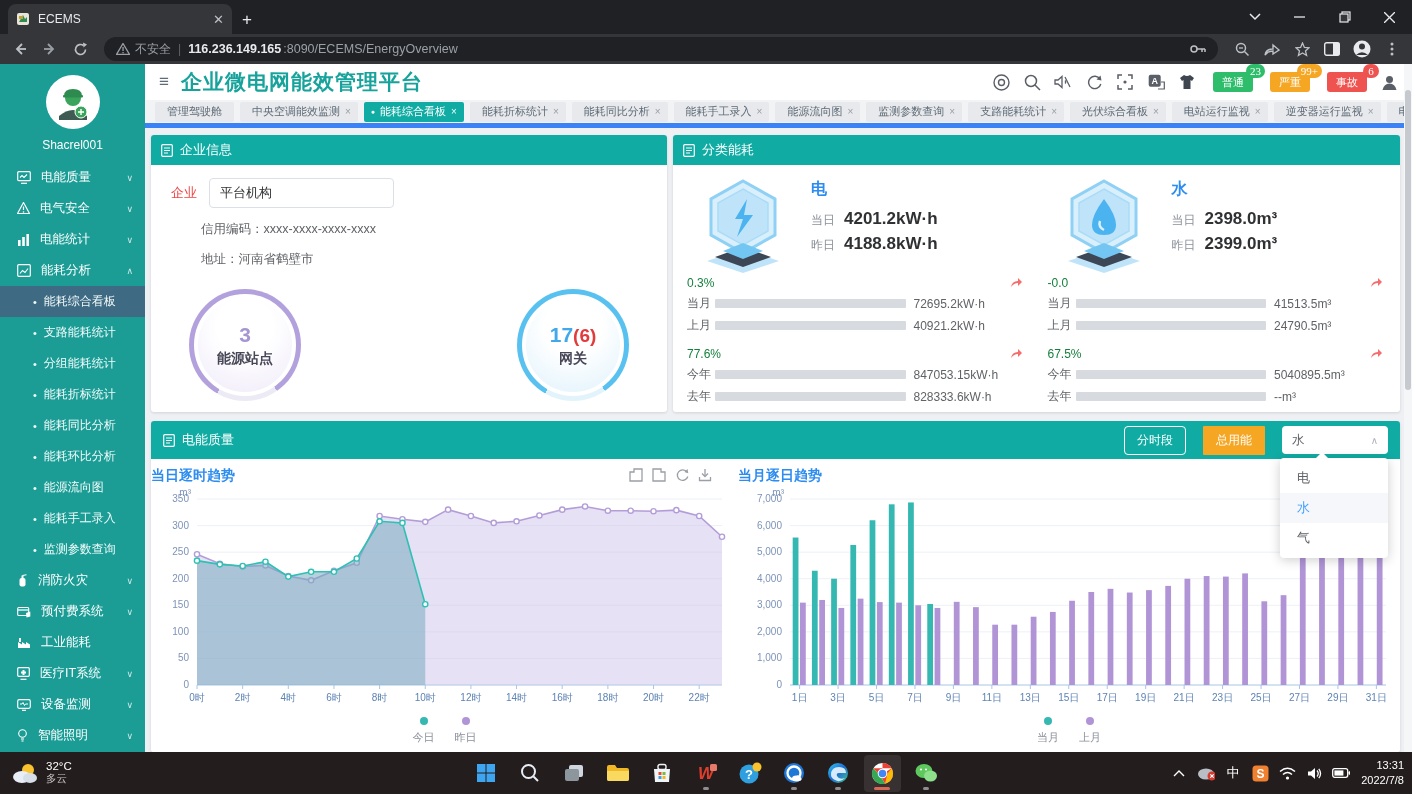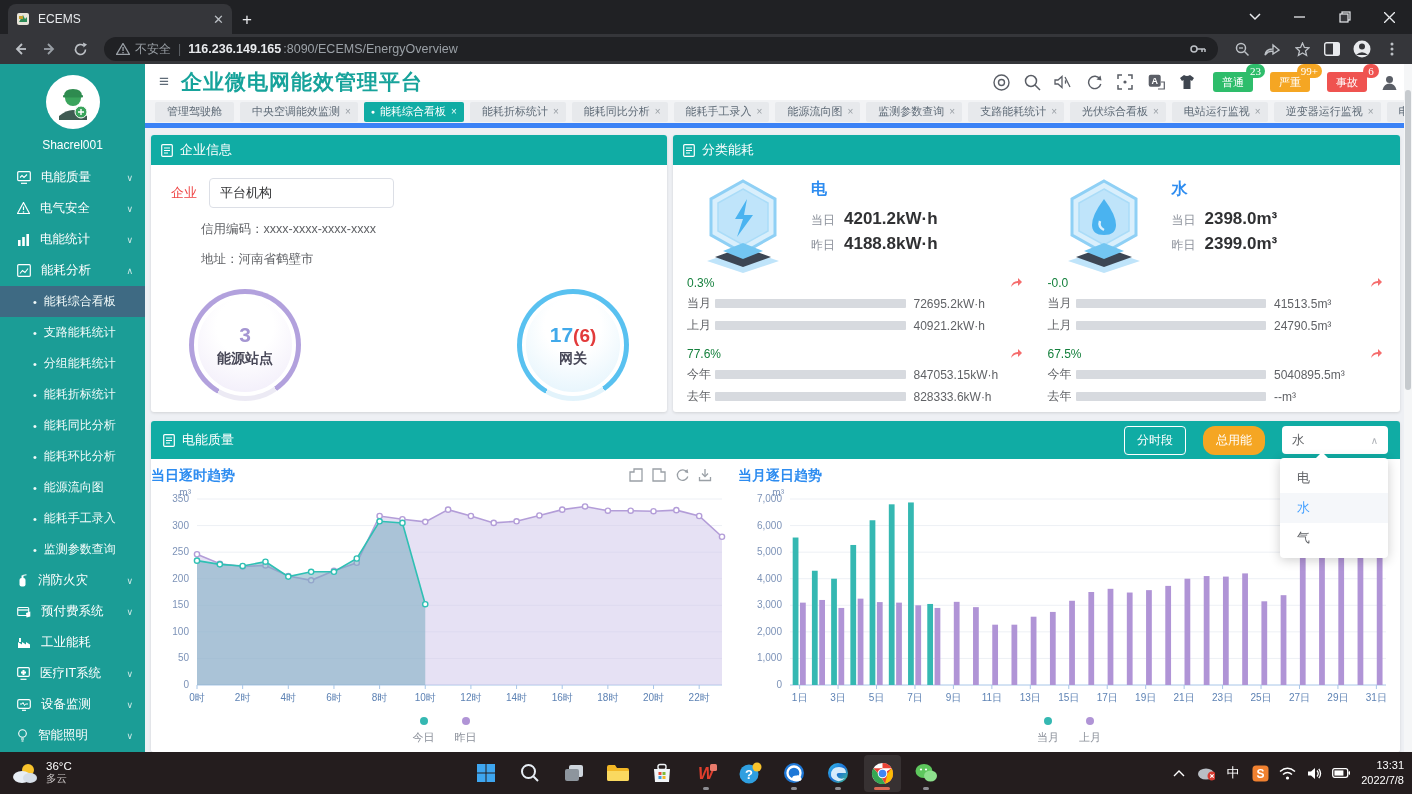--- a/index.html
+++ b/index.html
@@ -96,21 +96,21 @@
   .bar-track{flex:1;height:9px;background:#d7dadf;border-radius:1px;overflow:hidden;}
   .bar-fill{height:100%;}
   .energy[data-kind="electric"] .bar-fill{background:#54b8f0;}
   .energy[data-kind="water"] .bar-fill{background:#4caf7d;}
   .bar-val{width:108px;font-size:12px;color:#606266;margin-left:8px;flex:0 0 108px;}
   
   .p-trend{margin-top:9px;height:331px;}
   .trend-hd{height:38px;background:#10aca4;color:#fff;display:flex;align-items:center;gap:7px;padding:0 12px;font-size:13px;flex:0 0 38px;}
   .trend-hd .spacer{flex:1;}
   .btn-outline{border:1px solid #fff;border-radius:4px;color:#fff;background:transparent;font-size:12px;padding:5px 12px;font-family:inherit;cursor:pointer;}
-  .btn-solid{border:none;border-radius:12px;color:#fff;background:#f5a623;font-size:12px;padding:6px 13px;font-family:inherit;cursor:pointer;margin-left:10px;}
+  .btn-solid{border:none;border-radius:1px;color:#fff;background:#f5a623;font-size:12px;padding:6px 13px;font-family:inherit;cursor:pointer;margin-left:10px;}
   .energy-select{margin-left:10px;width:106px;height:28px;background:#fff;border-radius:4px;display:flex;align-items:center;padding:0 10px;font-size:12.5px;color:#606266;cursor:pointer;}
   .energy-select .sel-val{flex:1;}
   .sel-chev{color:#b0b3b8;font-size:10px;}
   .trend-body{flex:1;display:flex;background:#fff;padding-top:4px;}
   .chartbox{position:relative;}
   .chartbox.left{width:47%;}
   .chartbox.right{width:53%;}
   .chart-title{text-align:left;color:#2d8cf0;font-size:14px;font-weight:bold;height:24px;line-height:24px;}
   .toolbox{position:absolute;top:5px;right:26px;display:flex;gap:9px;}
   .toolbox .tbi{width:14px;height:14px;}
@@ -1026,21 +1026,21 @@
 </div>
 
 <div class="taskbar">
   <div class="tb-weather">
     <svg width="28" height="22">
         <circle cx="18" cy="8" r="6" fill="#f8c32c"></circle>
         <ellipse cx="12" cy="15" rx="9" ry="6" fill="#e8eef5"></ellipse>
         <ellipse cx="20" cy="16" rx="7" ry="5" fill="#d6dee8"></ellipse>
       </svg>
     <div class="tb-wtxt">
-      <div class="t1">36°C</div>
+      <div class="t1">32°C</div>
       <div class="t2">多云</div>
     </div>
   </div>
   <div class="tb-center">
     <span class="tb-ic">
         <svg width="22" height="22">
           <rect x="2" y="2" width="8.5" height="8.5" fill="#3ea6f0"></rect>
           <rect x="11.5" y="2" width="8.5" height="8.5" fill="#3ea6f0"></rect>
           <rect x="2" y="11.5" width="8.5" height="8.5" fill="#3ea6f0"></rect>
           <rect x="11.5" y="11.5" width="8.5" height="8.5" fill="#3ea6f0"></rect>

